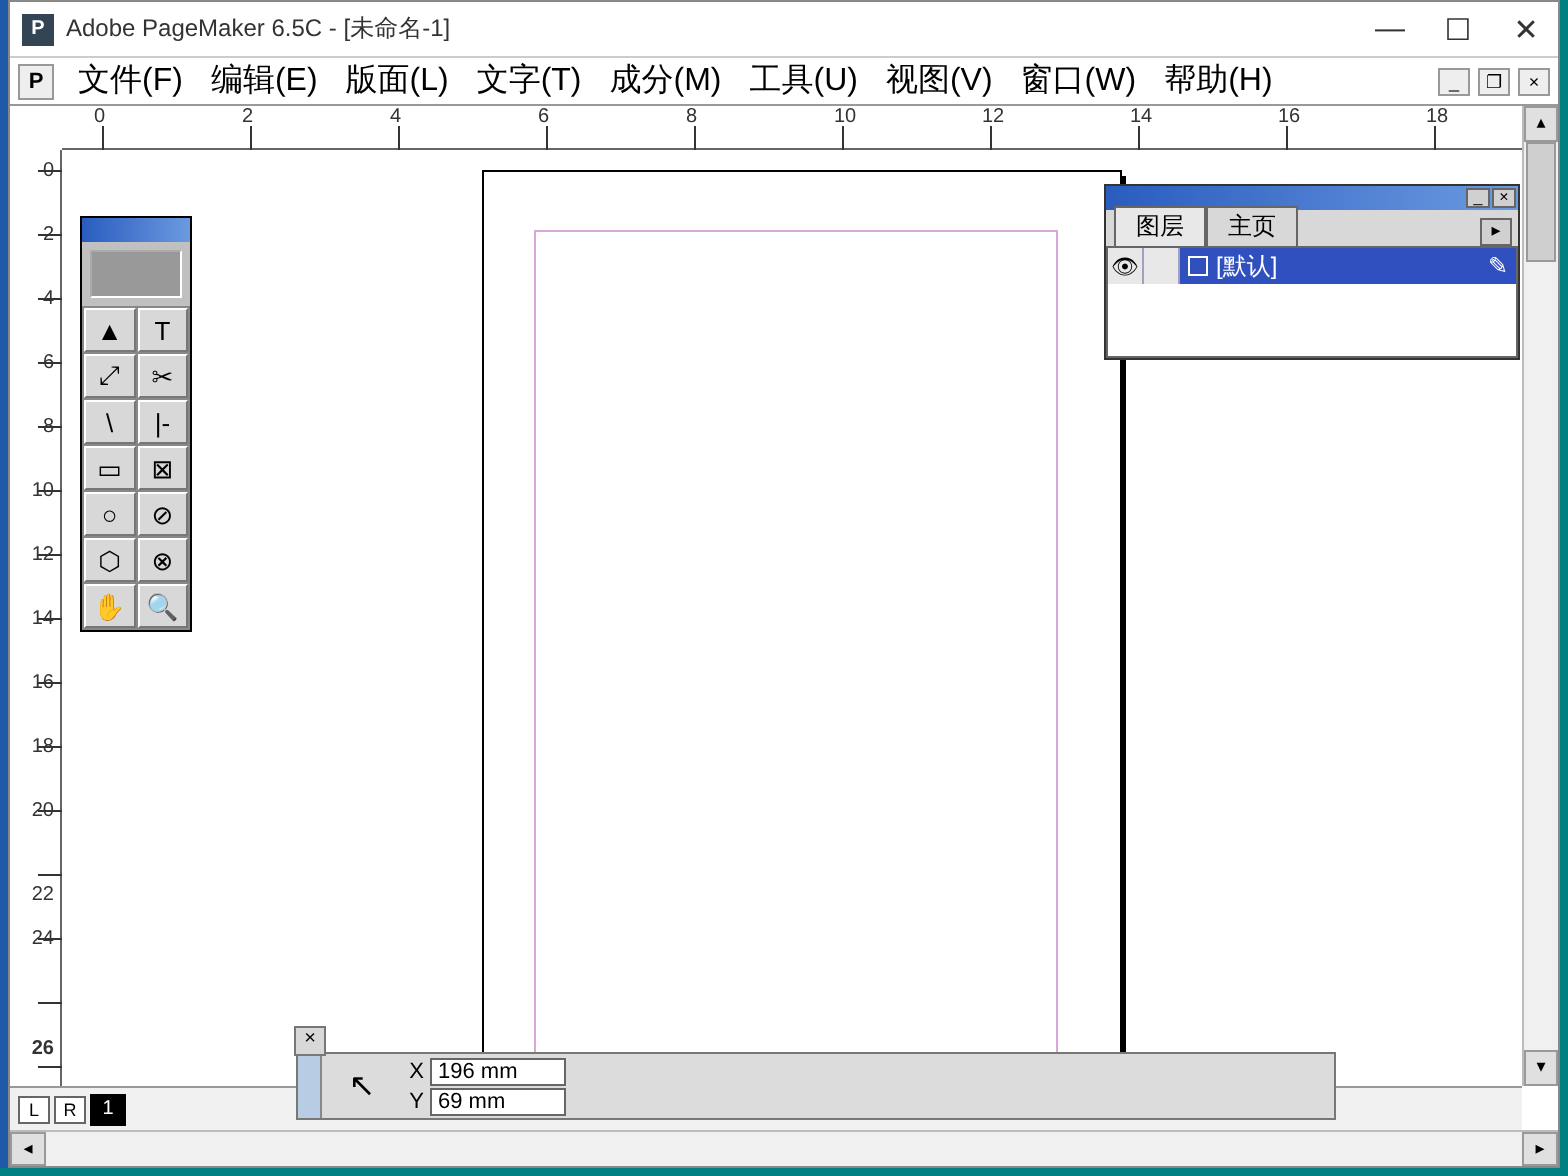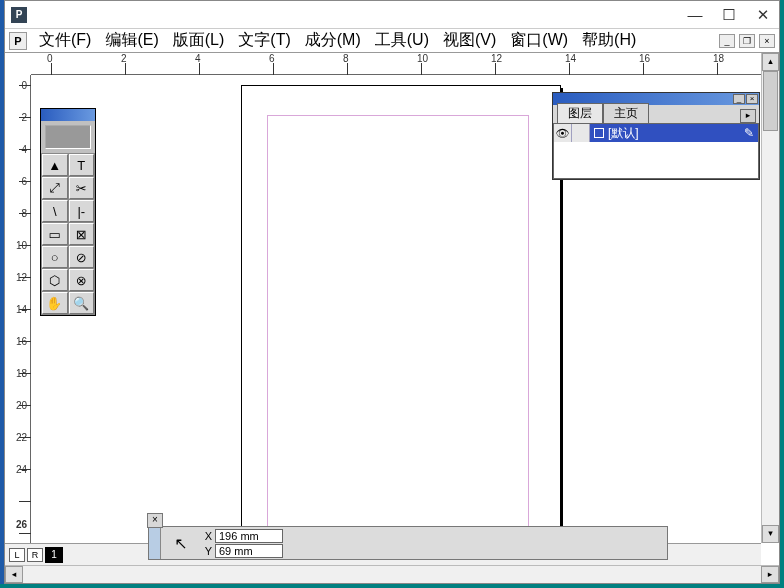--- a/index.html
+++ b/index.html
@@ -67,20 +67,21 @@
     .leftstrip{position:absolute;left:0;top:0;width:4px;bottom:4px;background:#1e5aa8;}
   </style>
 </head>
 <body>
 
 <div class="leftstrip"></div>
 
 <div class="window">
   <div class="titlebar">
     <div class="icon">P</div>
+    <div>Adobe PageMaker 6.5C - [未命名-1]</div>
     <div class="winbtns">
       <span>—</span>
       <span>☐</span>
       <span>✕</span>
     </div>
   </div>
   <div class="menubar">
     <div class="appicon">P</div>
     <div class="menuitem">文件(F)</div>
     <div class="menuitem">编辑(E)</div>
@@ -138,21 +139,21 @@
         <div class="lbl" style="top: 197px;">12</div>
         <div class="tick" style="top: 234px;"></div>
         <div class="lbl" style="top: 229px;">14</div>
         <div class="tick" style="top: 266px;"></div>
         <div class="lbl" style="top: 261px;">16</div>
         <div class="tick" style="top: 298px;"></div>
         <div class="lbl" style="top: 293px;">18</div>
         <div class="tick" style="top: 330px;"></div>
         <div class="lbl" style="top: 325px;">20</div>
         <div class="tick" style="top: 362px;"></div>
-        <div class="lbl" style="top: 357px;">22</div>
+        <div class="lbl" style="top: 367px;">22</div>
         <div class="tick" style="top: 394px;"></div>
         <div class="lbl" style="top: 389px;">24</div>
         <div class="tick" style="top: 426px;"></div>
         <div class="lbl" style="top: 444px; font-weight: bold;">26</div>
         <div class="tick" style="top: 458px;"></div>
         <div class="lbl" style="top: 453px; margin-top: 44px;">28</div>
         <div class="tick" style="top: 490px;"></div>
         <div class="lbl" style="top: 485px;">30</div>
       </div>
     <div class="canvas">

